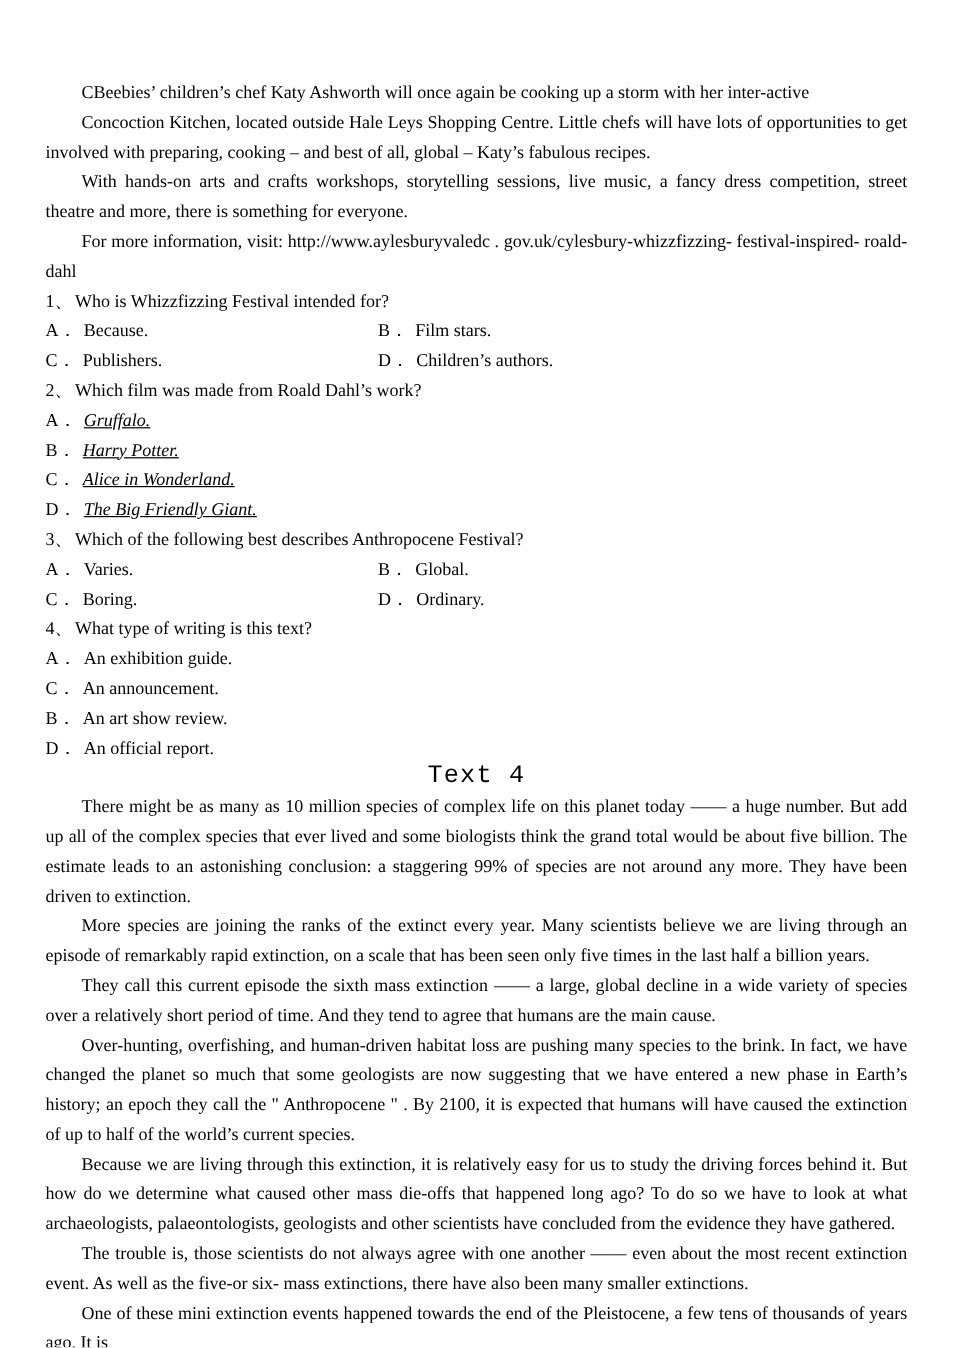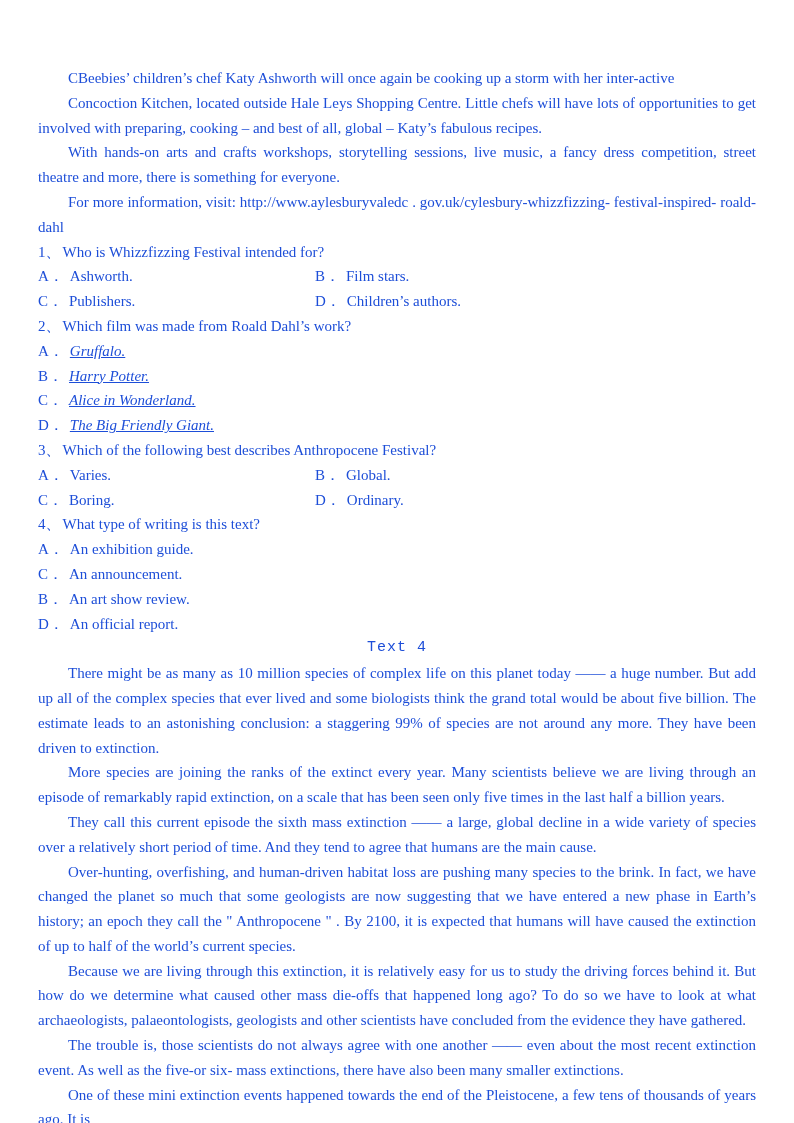--- a/index.html
+++ b/index.html
@@ -9,21 +9,21 @@
   }
   .page {
     position: relative;
     width: 794px;
     height: 1123px;
     margin: 0 auto;
     background: #ffffff;
     box-sizing: border-box;
     padding: 66px 38px 0 38px;
     overflow: hidden;
-    color: #1d4ed8;
+    color: #000000;
     font-family: "Liberation Serif", "DejaVu Serif", serif;
     font-size: 15px;
     line-height: 24.8px;
   }
   .para {
     margin: 0;
     text-indent: 2em;
     text-align: justify;
   }
   .q-block { margin: 0; }
@@ -33,39 +33,39 @@
   .opts.cols-2 {
     display: grid;
     grid-template-columns: 277px 1fr;
   }
   .opt { white-space: nowrap; }
   .opt-label { margin-right: 6px; }
   .opt-text.italic { font-style: italic; text-decoration: underline; }
   .section-heading {
     text-align: center;
     font-family: "Liberation Mono", "DejaVu Sans Mono", monospace;
-    font-size: 15px;
+    font-size: 21px;
     letter-spacing: 1px;
   }
 </style>
 </head>
 <body>
 
 <div class="page">
   <div id="intro">
       <p class="para">CBeebies’ children’s chef Katy Ashworth will once again be cooking up a storm with her inter-active</p>
       <p class="para">Concoction Kitchen, located outside Hale Leys Shopping Centre. Little chefs will have lots of opportunities to get involved with preparing, cooking – and best of all, global – Katy’s fabulous recipes.</p>
       <p class="para">With hands-on arts and crafts workshops, storytelling sessions, live music, a fancy dress competition, street theatre and more, there is something for everyone.</p>
       <p class="para">For more information, visit: http://www.aylesburyvaledc . gov.uk/cylesbury-whizzfizzing- festival-inspired- roald-dahl</p>
     </div>
   <div id="questions">
       <div class="q-block">
         <div class="q-line"><span class="q-num">1、</span><span class="q-text">Who is Whizzfizzing Festival intended for?</span></div>
         <div class="opts cols-2">
-          <div class="opt"><span class="opt-label">A．</span><span class="opt-text">Ashworth.</span></div>
+          <div class="opt"><span class="opt-label">A．</span><span class="opt-text">Because.</span></div>
           <div class="opt"><span class="opt-label">B．</span><span class="opt-text">Film stars.</span></div>
           <div class="opt"><span class="opt-label">C．</span><span class="opt-text">Publishers.</span></div>
           <div class="opt"><span class="opt-label">D．</span><span class="opt-text">Children’s authors.</span></div>
         </div>
       </div>
       <div class="q-block">
         <div class="q-line"><span class="q-num">2、</span><span class="q-text">Which film was made from Roald Dahl’s work?</span></div>
         <div class="opts cols-1">
           <div class="opt"><span class="opt-label">A．</span><span class="opt-text italic">Gruffalo.</span></div>
           <div class="opt"><span class="opt-label">B．</span><span class="opt-text italic">Harry Potter.</span></div>

